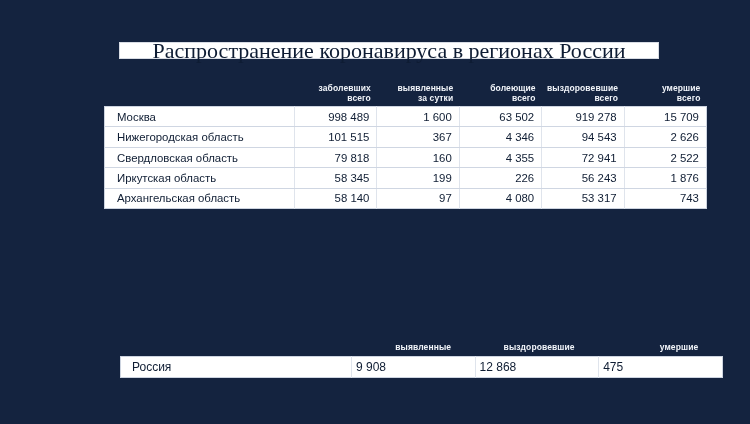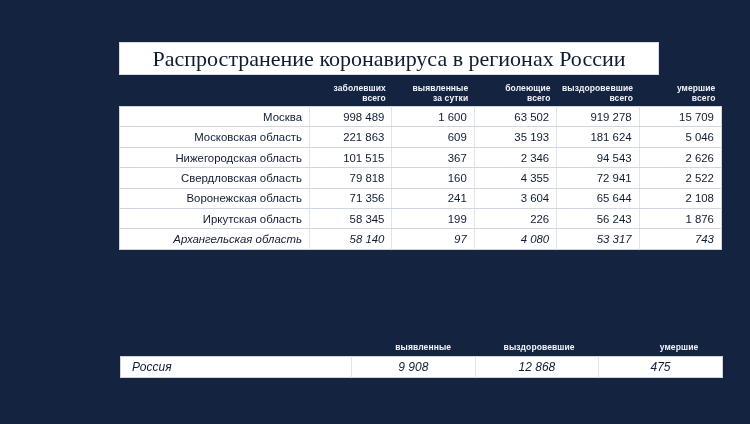--- a/index.html
+++ b/index.html
@@ -14,40 +14,40 @@
     overflow: hidden;
     position: relative;
   }
 
   
   #title-box {
     position: absolute;
     left: 119px;
     top: 42px;
     width: 540px;
-    height: 33px;
+    height: 17px;
     background: #ffffff;
     border: 1px solid #d8dce4;
     box-sizing: border-box;
     display: flex;
     align-items: center;
     justify-content: center;
   }
   #title-text {
     font-family: "Liberation Serif", "DejaVu Serif", serif;
     font-size: 22px;
     color: #0e1c33;
     white-space: nowrap;
     line-height: 1;
   }
 
   
   #main-table-wrap {
     position: absolute;
-    left: 119px;
+    left: 104px;
     top: 84px;
     width: 602px;
   }
   table.grid {
     border-collapse: collapse;
     width: 100%;
     table-layout: fixed;
   }
   table.grid col.c-region { width: 190px; }
   table.grid col.c-num    { width: 82.4px; }
@@ -74,24 +74,24 @@
     font-size: 11.4px;
     height: 19.4px;
     padding: 0 7px 0 9px;
     border-bottom: 1px solid #cfd6e2;
     border-right: 1px solid #dfe4ec;
     text-align: right;
     white-space: nowrap;
     overflow: hidden;
   }
   .bodyrows td.region {
-    text-align: right;
+    text-align: left;
     padding-left: 12px;
   }
-  .bodyrows tr:last-child td { border-bottom: none; font-style: italic; }
+  .bodyrows tr:last-child td { border-bottom: none; }
   .bodyrows td:last-child { border-right: none; }
 
   .tbl-frame {
     border: 1px solid #cdd4e0;
     background: #ffffff;
   }
 
   
   #sum-wrap {
     position: absolute;
@@ -108,21 +108,21 @@
   table.sum col.s-num    { width: 123.6px; }
 
   .sum .hdr th {
     font-size: 8.5px;
     text-align: right;
     padding: 0 24px 3px 4px;
   }
   .sum .bodyrows td {
     font-size: 12px;
     height: 20px;
-    text-align: center;
+    text-align: left;
     border-bottom: none;
     border-right: 1px solid #dfe4ec;
     padding: 0 4px;
   }
   .sum .bodyrows td.region {
     text-align: left;
     padding-left: 11px;
   }
   .sum .bodyrows td:last-child { border-right: none; }
 </style>
@@ -171,50 +171,34 @@
     <tbody class="bodyrows tbl-frame" id="main-body">
         <tr>
           <td class="region">Москва</td>
           <td>998 489</td>
           <td>1 600</td>
           <td>63 502</td>
           <td>919 278</td>
           <td>15 709</td>
         </tr>
         <tr>
-          <td class="region">Московская область</td>
-          <td>221 863</td>
-          <td>609</td>
-          <td>35 193</td>
-          <td>181 624</td>
-          <td>5 046</td>
-        </tr>
-        <tr>
           <td class="region">Нижегородская область</td>
           <td>101 515</td>
           <td>367</td>
-          <td>2 346</td>
+          <td>4 346</td>
           <td>94 543</td>
           <td>2 626</td>
         </tr>
         <tr>
           <td class="region">Свердловская область</td>
           <td>79 818</td>
           <td>160</td>
           <td>4 355</td>
           <td>72 941</td>
           <td>2 522</td>
-        </tr>
-        <tr>
-          <td class="region">Воронежская область</td>
-          <td>71 356</td>
-          <td>241</td>
-          <td>3 604</td>
-          <td>65 644</td>
-          <td>2 108</td>
         </tr>
         <tr>
           <td class="region">Иркутская область</td>
           <td>58 345</td>
           <td>199</td>
           <td>226</td>
           <td>56 243</td>
           <td>1 876</td>
         </tr>
         <tr>

